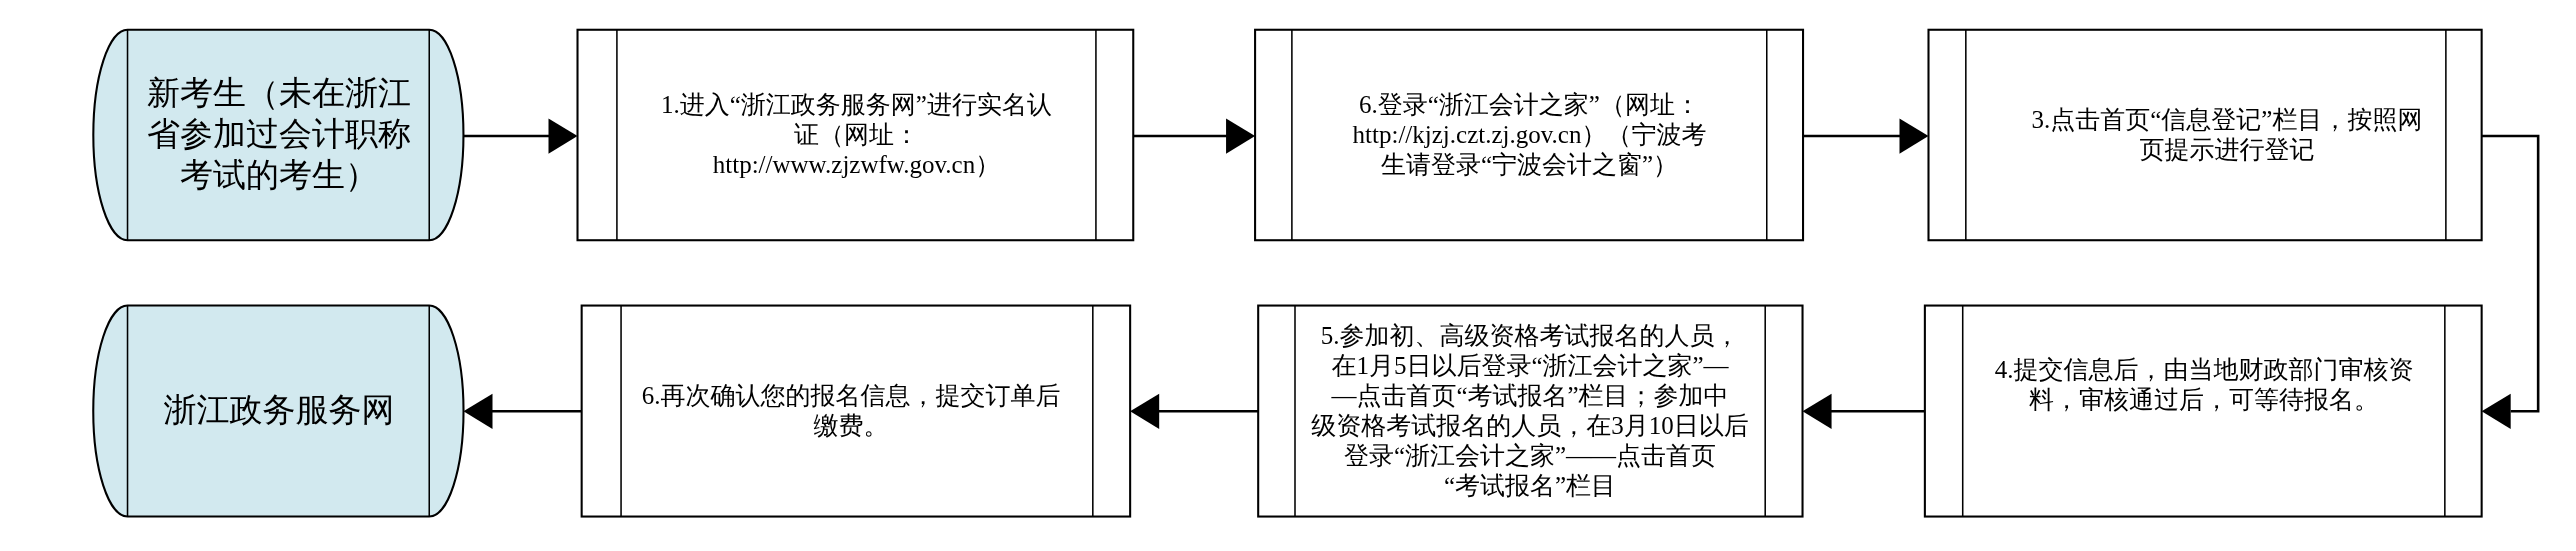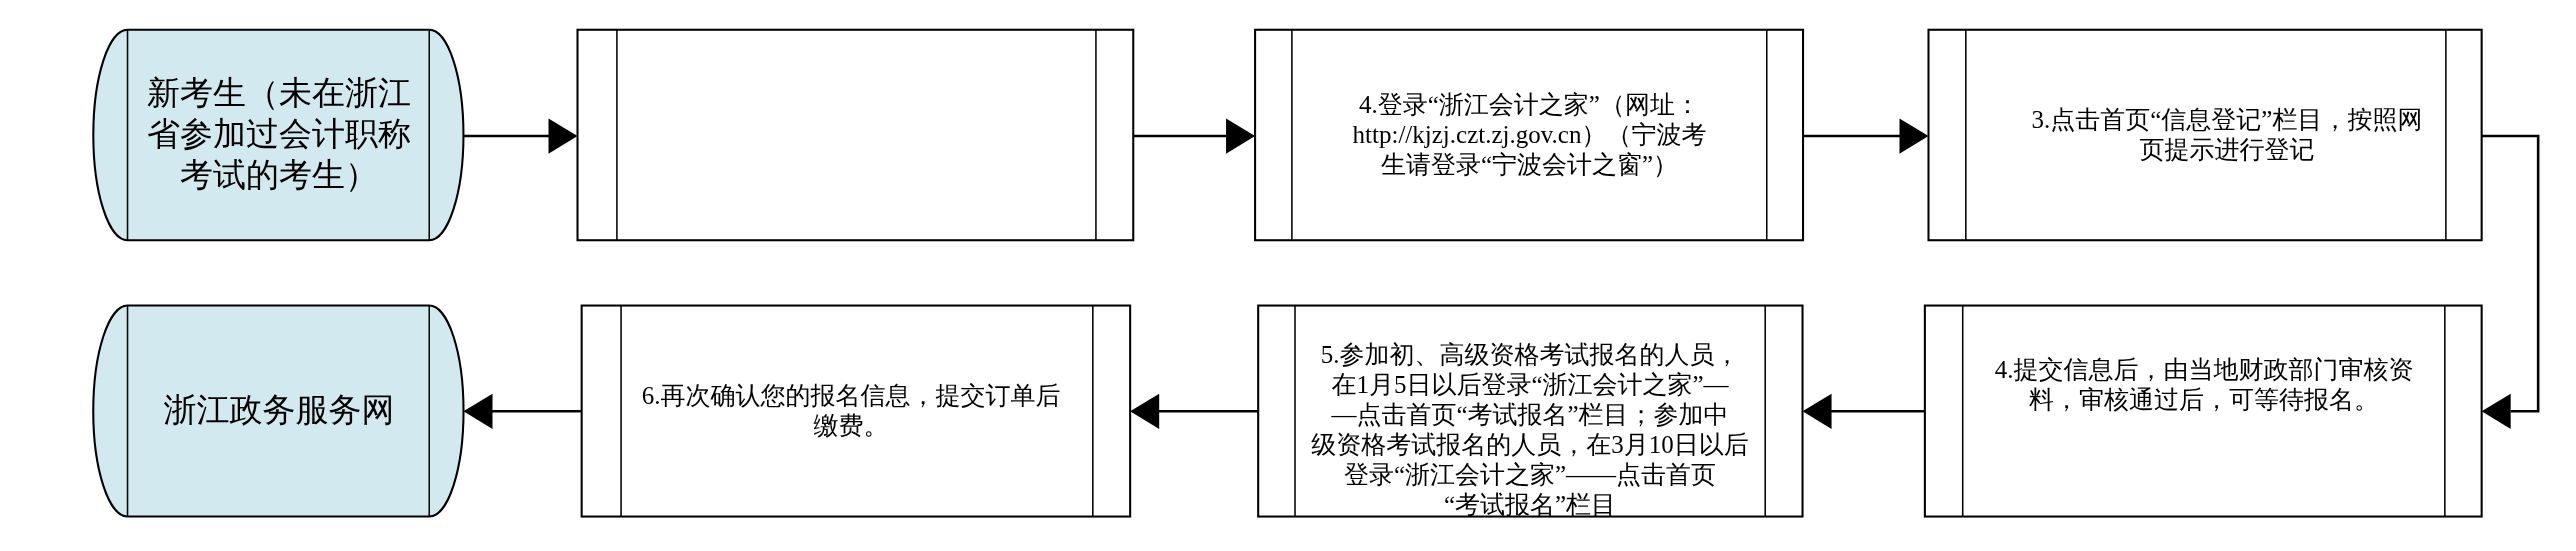--- a/index.html
+++ b/index.html
@@ -129,32 +129,35 @@
     <g>
       <line x1="1122" y1="793" x2="948" y2="793" stroke="#000000" stroke-width="5"></line>
       <polygon points="894,793 950,759 950,827" fill="#000000"></polygon>
     </g>
   </svg>
 
   <div class="node-label terminal-label" style="left:128px;top:29.5px;width:302px;height:210px;">新考生（未在浙江
 省参加过会计职称
 考试的考生）</div>
 
+  <div class="node-label process-label" style="left:617px;top:29.5px;width:479px;height:210px;">1.进入“浙江政务服务网”进行实名认
+证（网址：
+http://www.zjzwfw.gov.cn）</div>
 
-  <div class="node-label process-label" style="left:1292px;top:29.5px;width:475px;height:210px;">4.登录“浙江会计之家”（网址：
+  <div class="node-label process-label" style="left:1292px;top:29.5px;width:475px;height:210px;">6.登录“浙江会计之家”（网址：
 http://kjzj.czt.zj.gov.cn）（宁波考
 生请登录“宁波会计之窗”）</div>
 
   <div class="node-label process-label" style="left:1966px;top:29.5px;width:480px;height:210px;padding-left:21px;">3.点击首页“信息登记”栏目，按照网
 页提示进行登记</div>
 
   <div class="node-label process-label" style="left:1963px;top:305px;width:482px;height:159px;">4.提交信息后，由当地财政部门审核资
 料，审核通过后，可等待报名。</div>
 
-  <div class="node-label process-label" style="left:1295px;top:305px;width:470px;height:211px;margin-top:19px;">5.参加初、高级资格考试报名的人员，
+  <div class="node-label process-label" style="left:1295px;top:305px;width:470px;height:211px;">5.参加初、高级资格考试报名的人员，
 在1月5日以后登录“浙江会计之家”—
 —点击首页“考试报名”栏目；参加中
 级资格考试报名的人员，在3月10日以后
 登录“浙江会计之家”——点击首页
 “考试报名”栏目</div>
 
   <div class="node-label process-label" style="left:621px;top:305px;width:460px;height:211px;">6.再次确认您的报名信息，提交订单后
 缴费。</div>
 
   <div class="node-label terminal-label" style="left:128px;top:305px;width:302px;height:211px;">浙江政务服务网</div>

